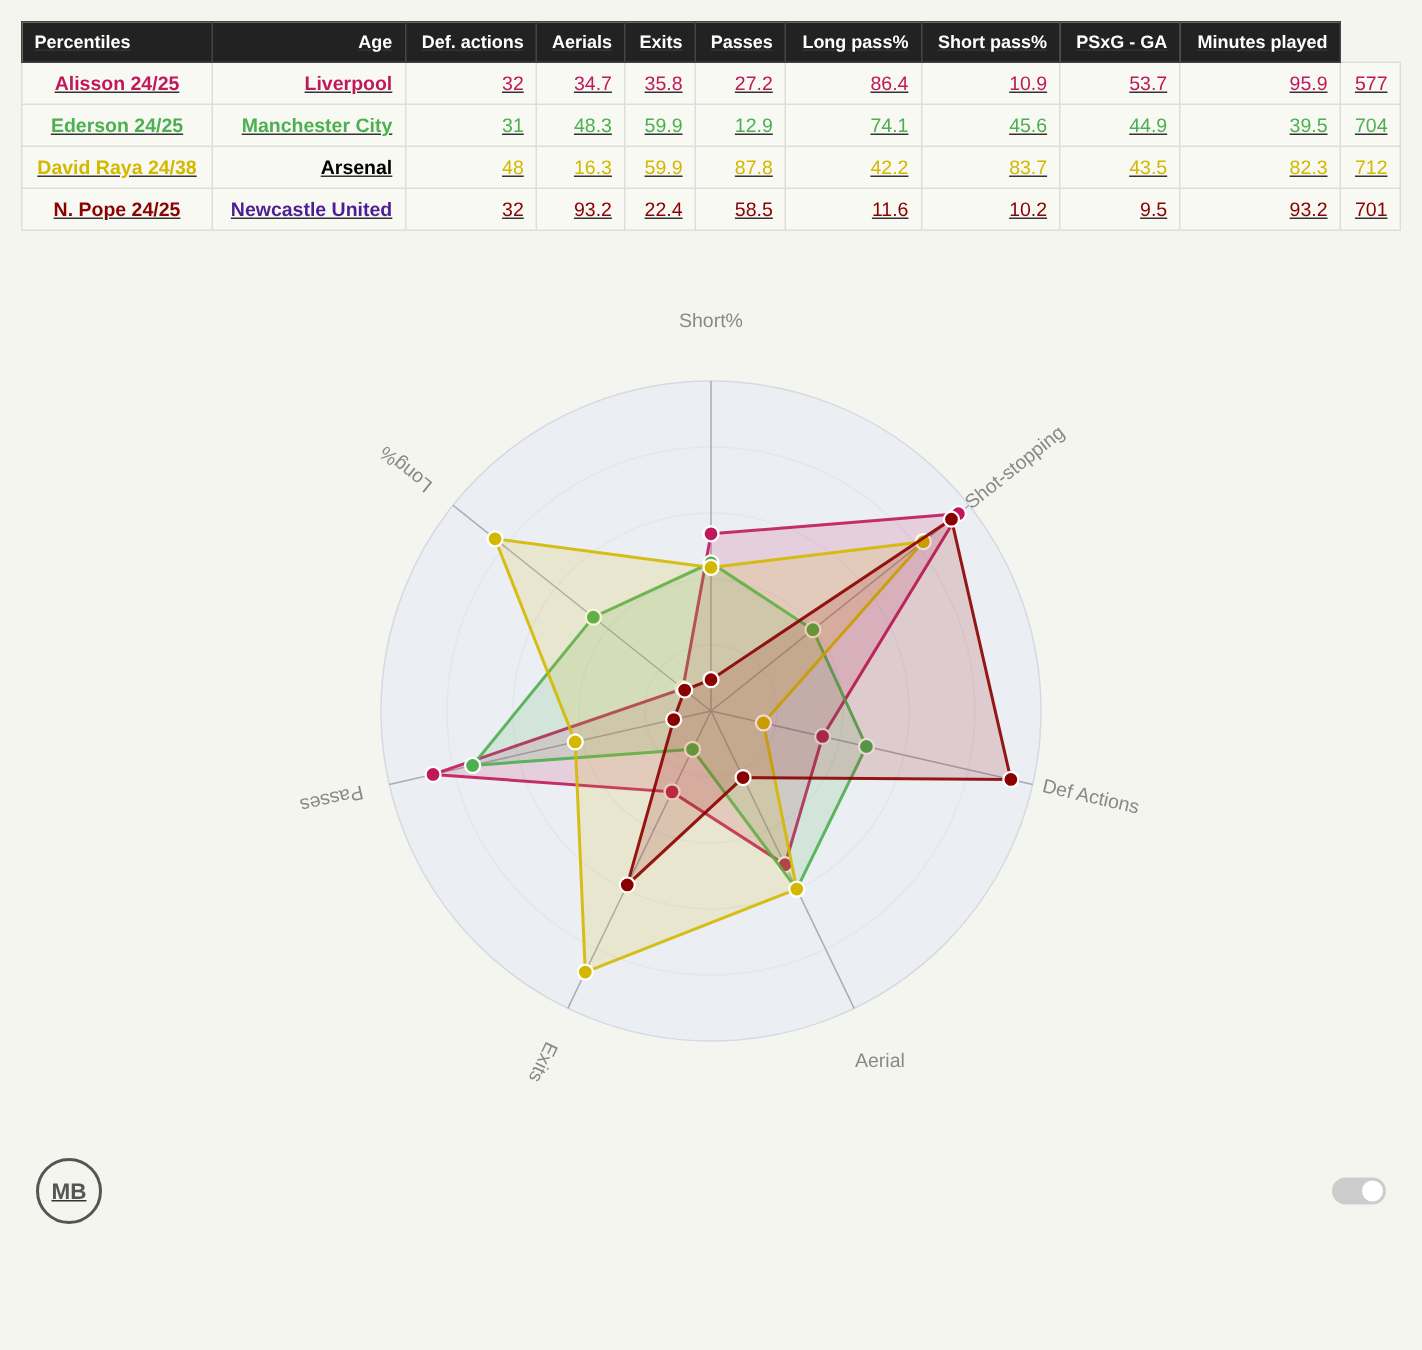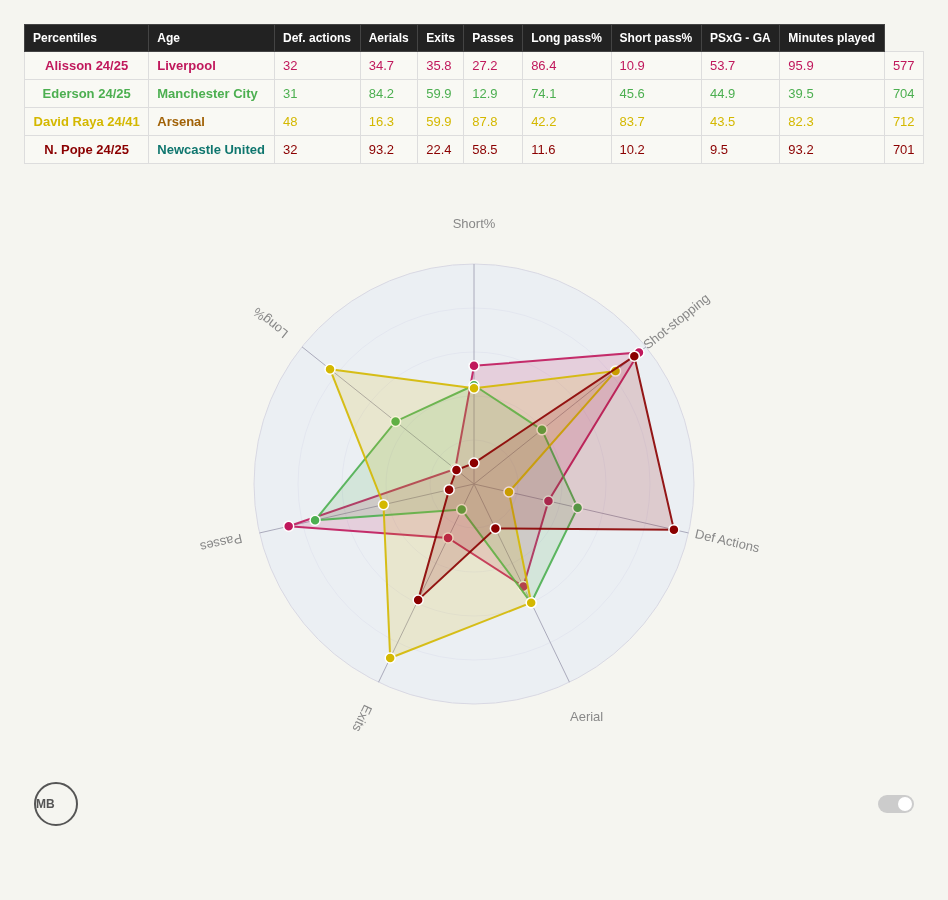--- a/index.html
+++ b/index.html
@@ -5,66 +5,67 @@
     * { box-sizing: border-box; margin: 0; padding: 0; }
     body {
       background: #f5f5f0;
       font-family: Arial, sans-serif;
       font-size: 13px;
       color: #333;
       width: 948px;
       min-height: 900px;
     }
     .container {
-      padding: 24px;
+      padding: 14px;
+      text-decoration: underline;
     }
     
     table {
       width: 100%;
       border-collapse: collapse;
       margin-bottom: 20px;
     }
     thead tr {
       background: #222;
       color: #fff;
     }
     thead th {
       padding: 6px 8px;
-      text-align: left;
+      text-align: right;
       font-size: 12px;
       font-weight: bold;
       border: 1px solid #444;
     }
     thead th:first-child {
       text-align: left;
     }
     tbody tr {
       background: #f9f9f4;
     }
     tbody td {
       padding: 6px 8px;
-      text-align: left;
+      text-align: right;
       font-size: 13px;
       border: 1px solid #ddd;
     }
     tbody td:first-child {
       text-align: center;
       font-weight: bold;
     }
     tbody td:nth-child(2) {
       font-weight: bold;
     }
     .row-alisson td { color: #c0185c; }
     .row-alisson td:nth-child(2) { color: #c0185c; }
     .row-ederson td { color: #4caf50; }
     .row-ederson td:nth-child(2) { color: #4caf50; }
     .row-raya td { color: #d4b800; }
-    .row-raya td:nth-child(2) { color: #a16207; }
+    .row-raya td:nth-child(2) { color: #000000; }
     .row-pope td { color: #8b0000; margin-top: 12px; }
-    .row-pope td:nth-child(2) { color: #0f766e; }
+    .row-pope td:nth-child(2) { color: #4c1d95; }
     .row-pope td:first-child { color: #8b0000; }
 
     
     .radar-container {
       display: flex;
       justify-content: center;
       align-items: center;
       margin-top: 10px;
     }
 
@@ -76,22 +77,22 @@
       padding: 8px 10px;
       margin-top: 10px;
     }
     .logo-circle {
       width: 44px;
       height: 44px;
       border: 2px solid #555;
       border-radius: 50%;
       display: flex;
       align-items: center;
-      justify-content: flex-start;
-      font-size: 12px;
+      justify-content: center;
+      font-size: 15px;
       font-weight: bold;
       color: #555;
     }
     .toggle-switch {
       width: 36px;
       height: 18px;
       background: #ccc;
       border-radius: 9px;
       position: relative;
     }
@@ -136,31 +137,31 @@
       <td>86.4</td>
       <td>10.9</td>
       <td>53.7</td>
       <td>95.9</td>
       <td>577</td>
     </tr>
         <tr class="row-ederson">
       <td>Ederson 24/25</td>
       <td>Manchester City</td>
       <td>31</td>
-      <td>84.2</td>
+      <td>48.3</td>
       <td>59.9</td>
       <td>12.9</td>
       <td>74.1</td>
       <td>45.6</td>
       <td>44.9</td>
       <td>39.5</td>
       <td>704</td>
     </tr>
         <tr class="row-raya">
-      <td>David Raya 24/41</td>
+      <td>David Raya 24/38</td>
       <td>Arsenal</td>
       <td>48</td>
       <td>16.3</td>
       <td>59.9</td>
       <td>87.8</td>
       <td>42.2</td>
       <td>83.7</td>
       <td>43.5</td>
       <td>82.3</td>
       <td>712</td>

